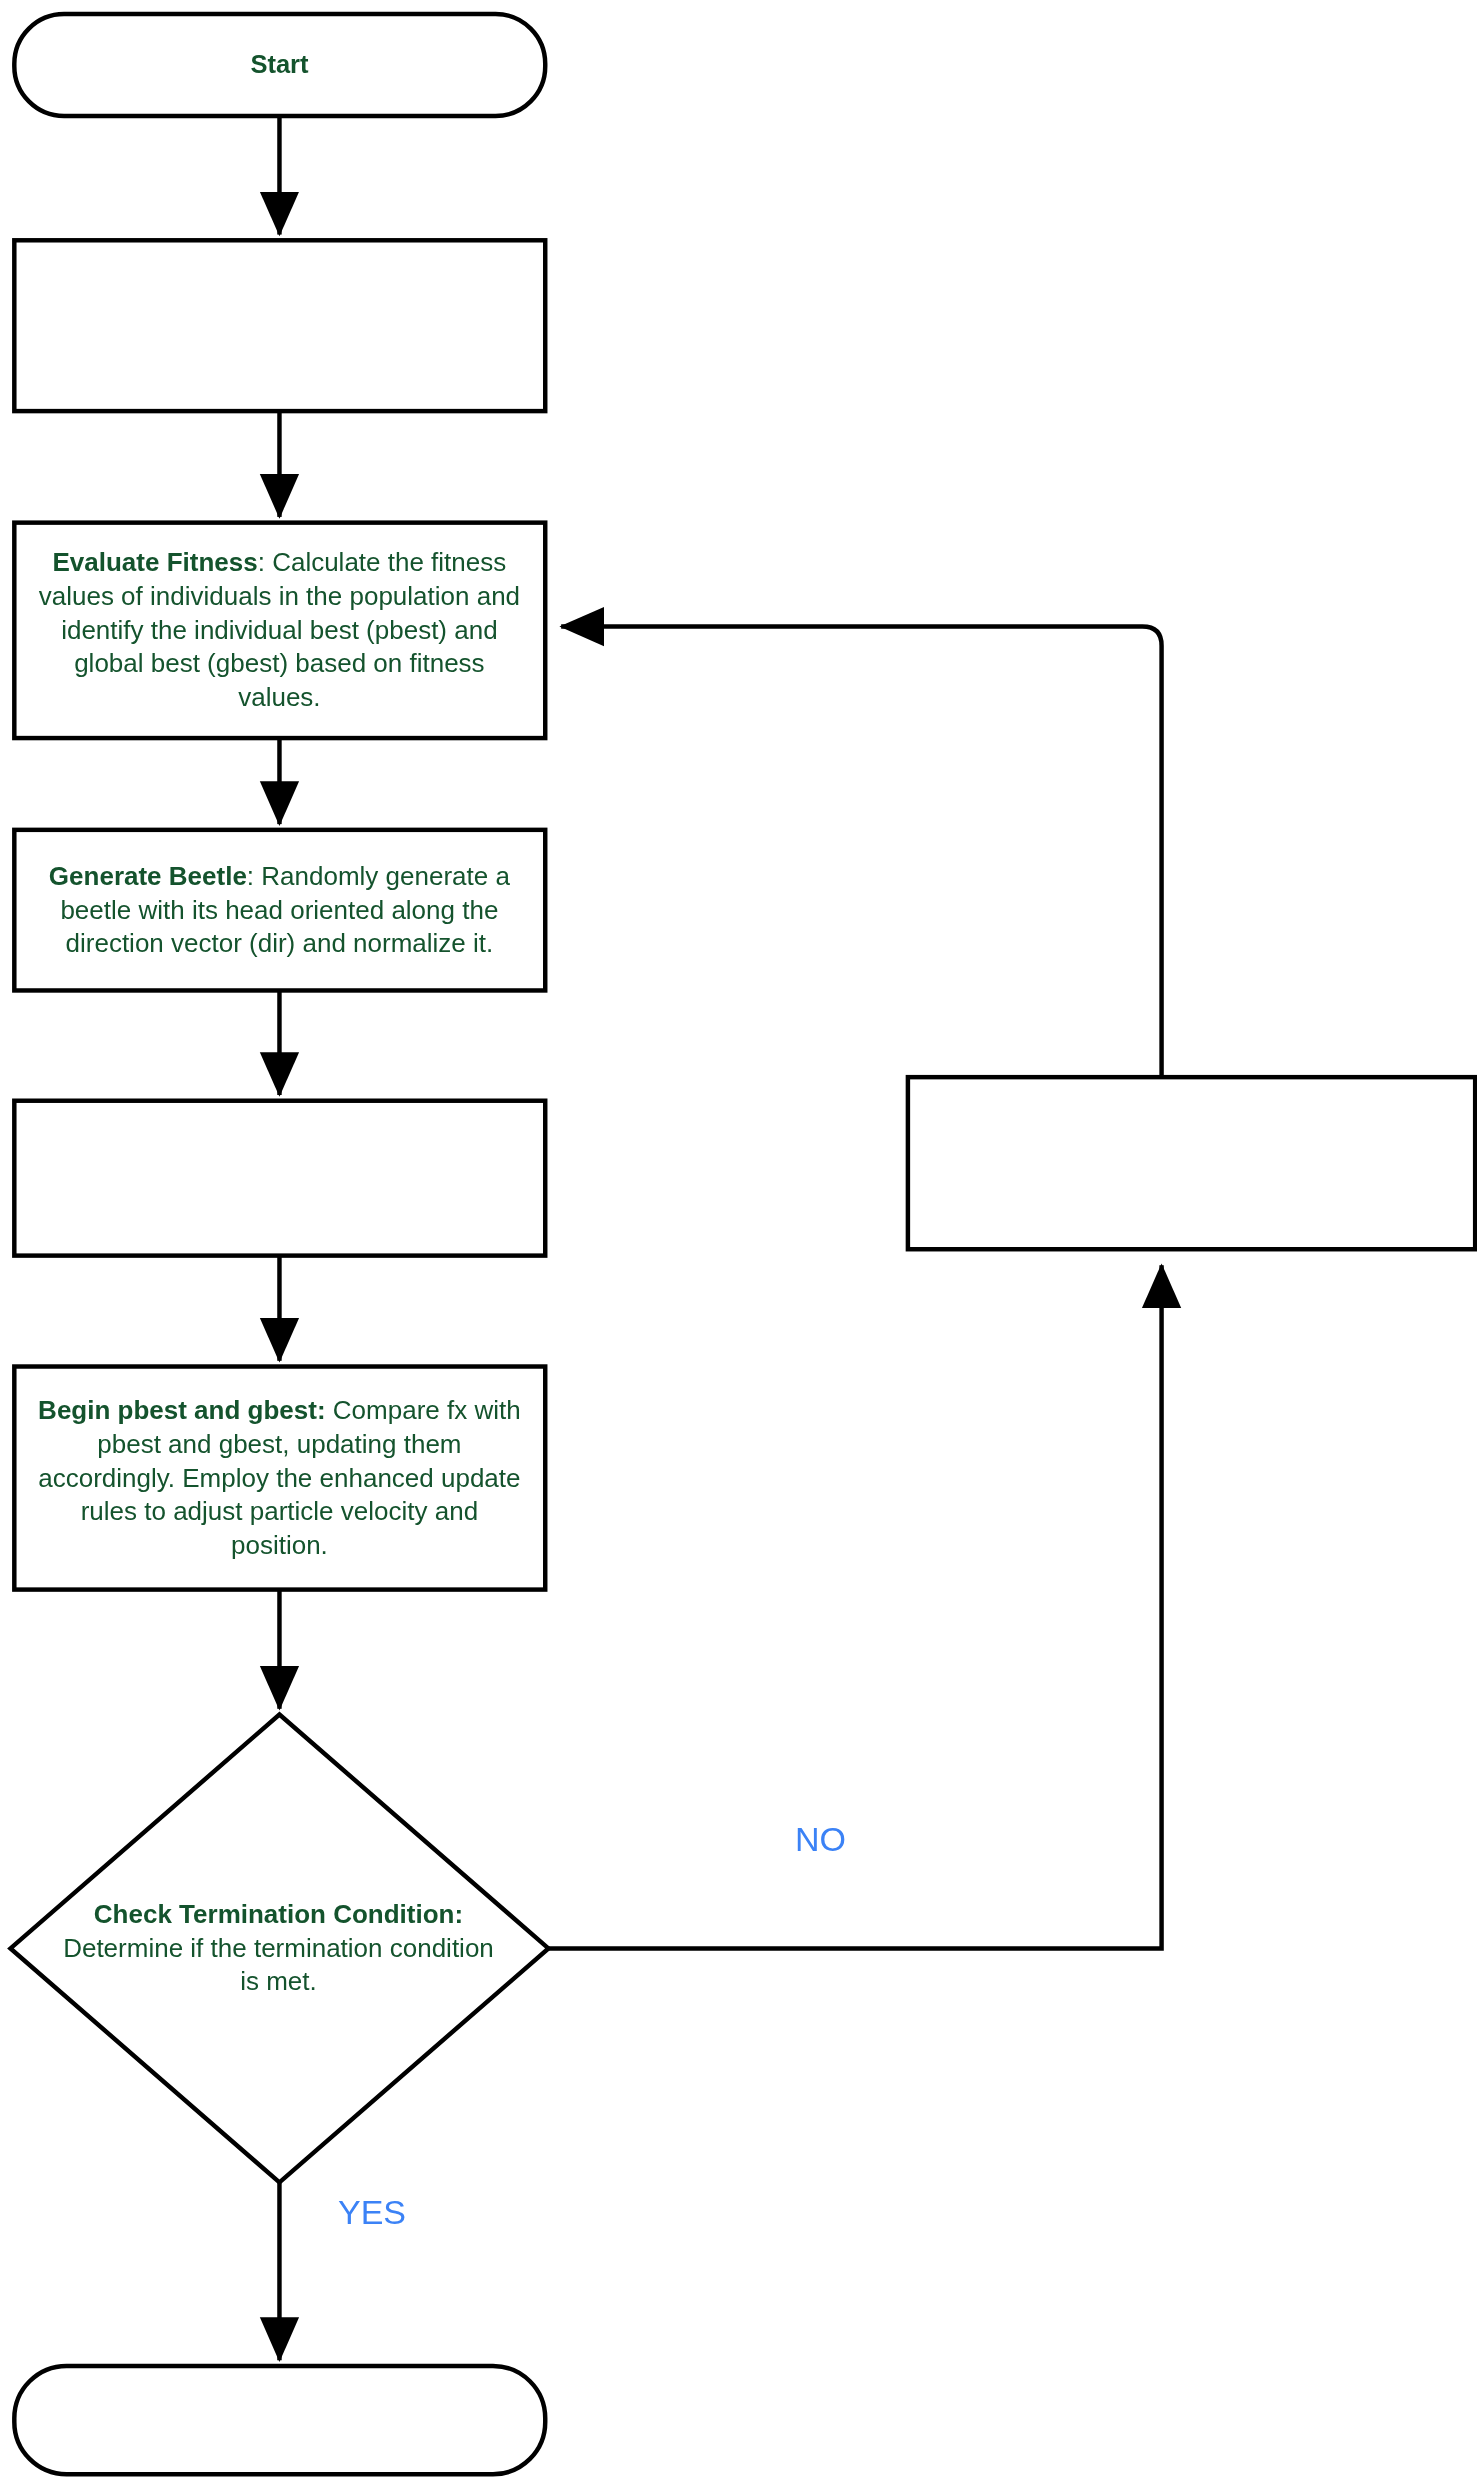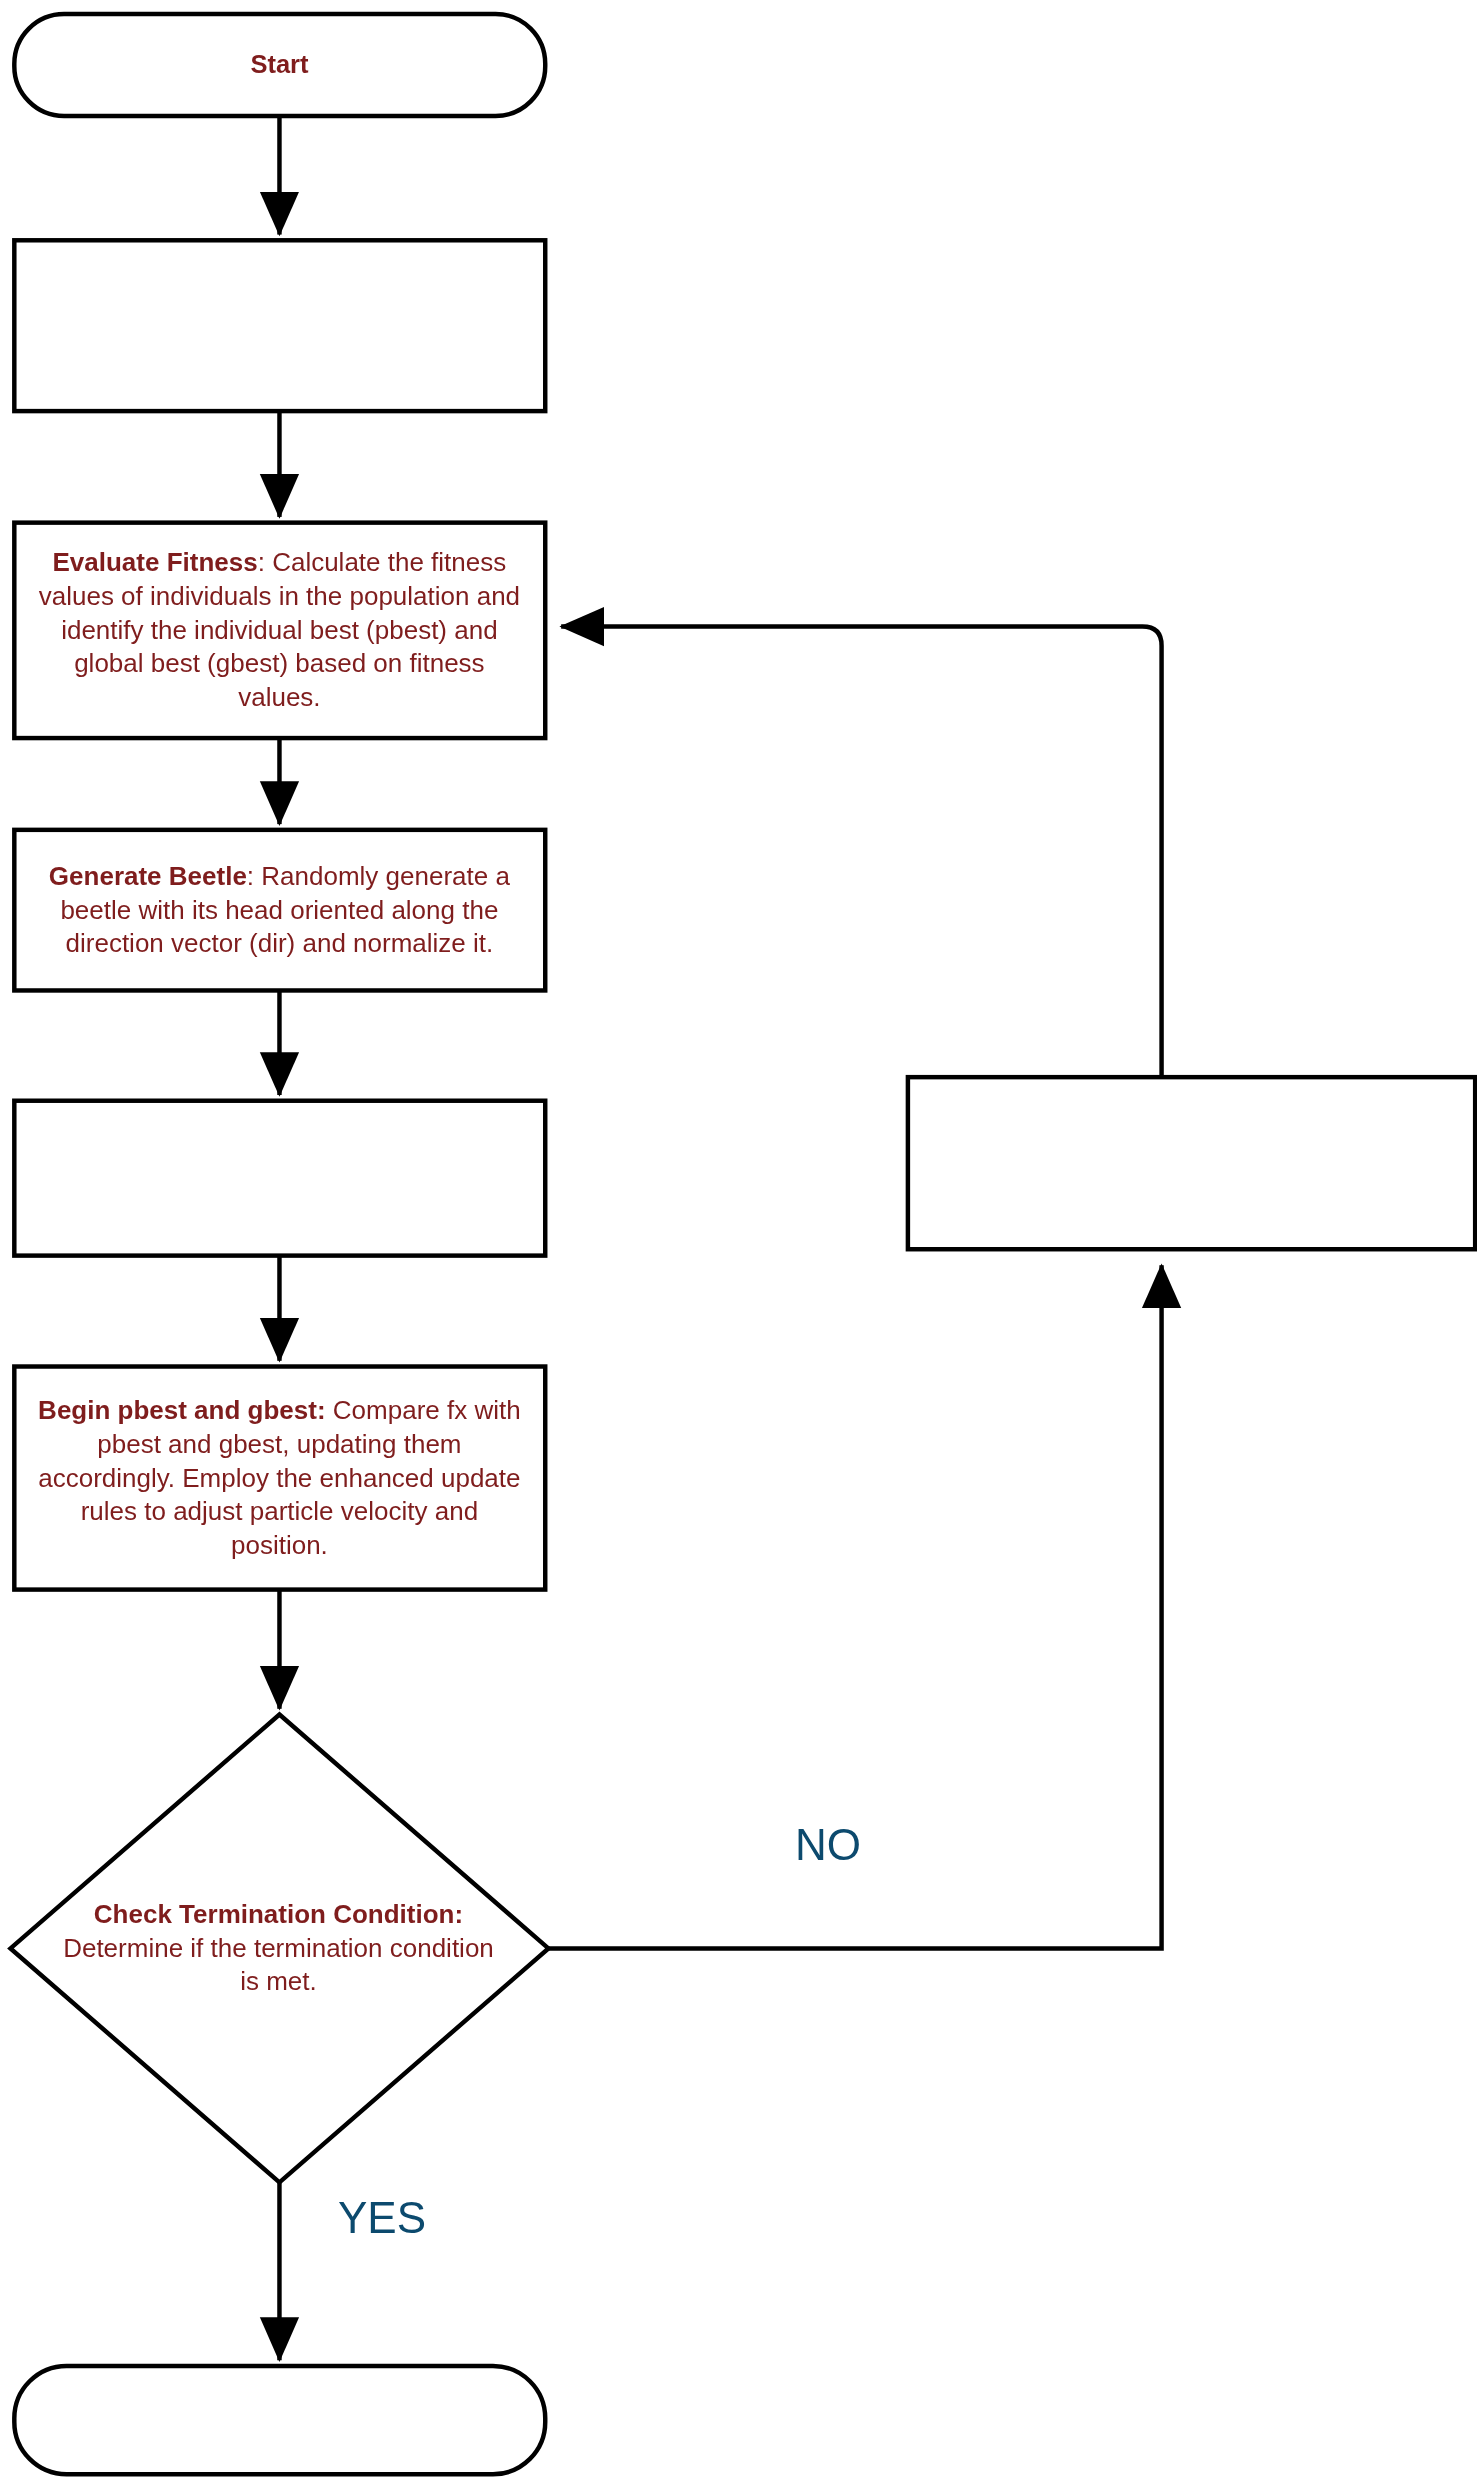--- a/index.html
+++ b/index.html
@@ -24,21 +24,21 @@
     width: 1478px;
     height: 2487px;
     display: block;
   }
   .node-text {
     position: absolute;
     display: flex;
     align-items: center;
     justify-content: center;
     text-align: center;
-    color: #7f1d1d;
+    color: #14532d;
     font-family: "Liberation Sans", sans-serif;
     line-height: 1.30;
     box-sizing: border-box;
     pointer-events: none;
   }
   .node-text .inner {
     width: 100%;
   }
   .terminal-label {
     font-size: 25.5px;
@@ -53,23 +53,23 @@
   }
   .decision-label {
     font-size: 26px;
     font-weight: normal;
   }
   .decision-label b {
     font-weight: bold;
   }
   .edge-label {
     position: absolute;
-    font-size: 44px;
+    font-size: 34px;
     font-weight: normal;
-    color: #0c4a6e;
+    color: #3b82f6;
     font-family: "Liberation Sans", sans-serif;
     white-space: nowrap;
   }
 </style>
 </head>
 <body>
 
 <div id="chart-root">
 
   <svg class="flow-svg" viewBox="0 0 2318 3902">

